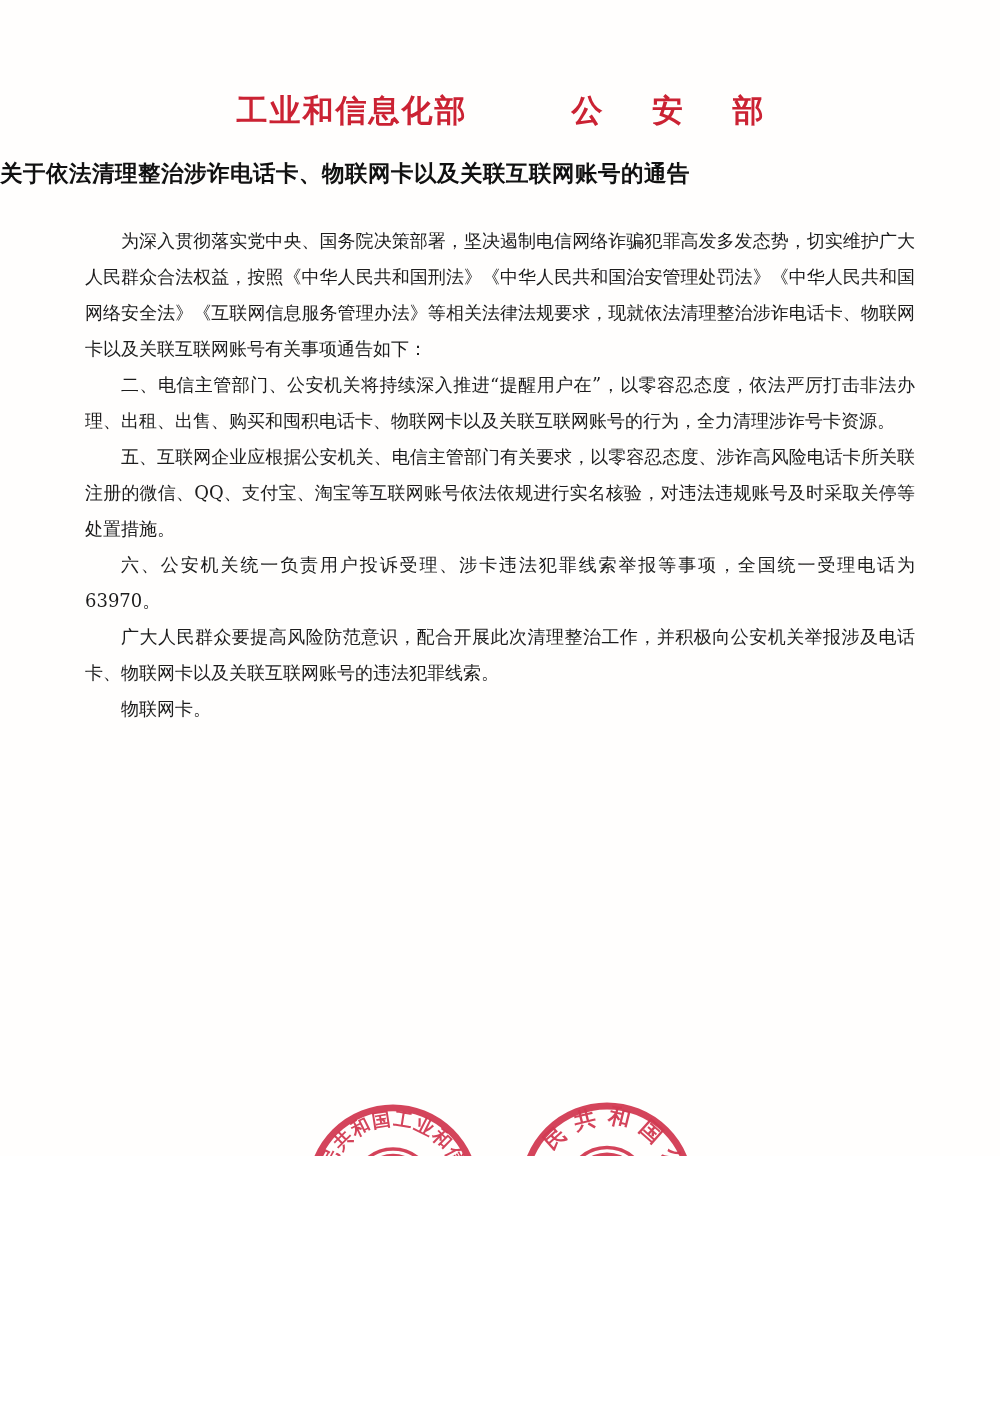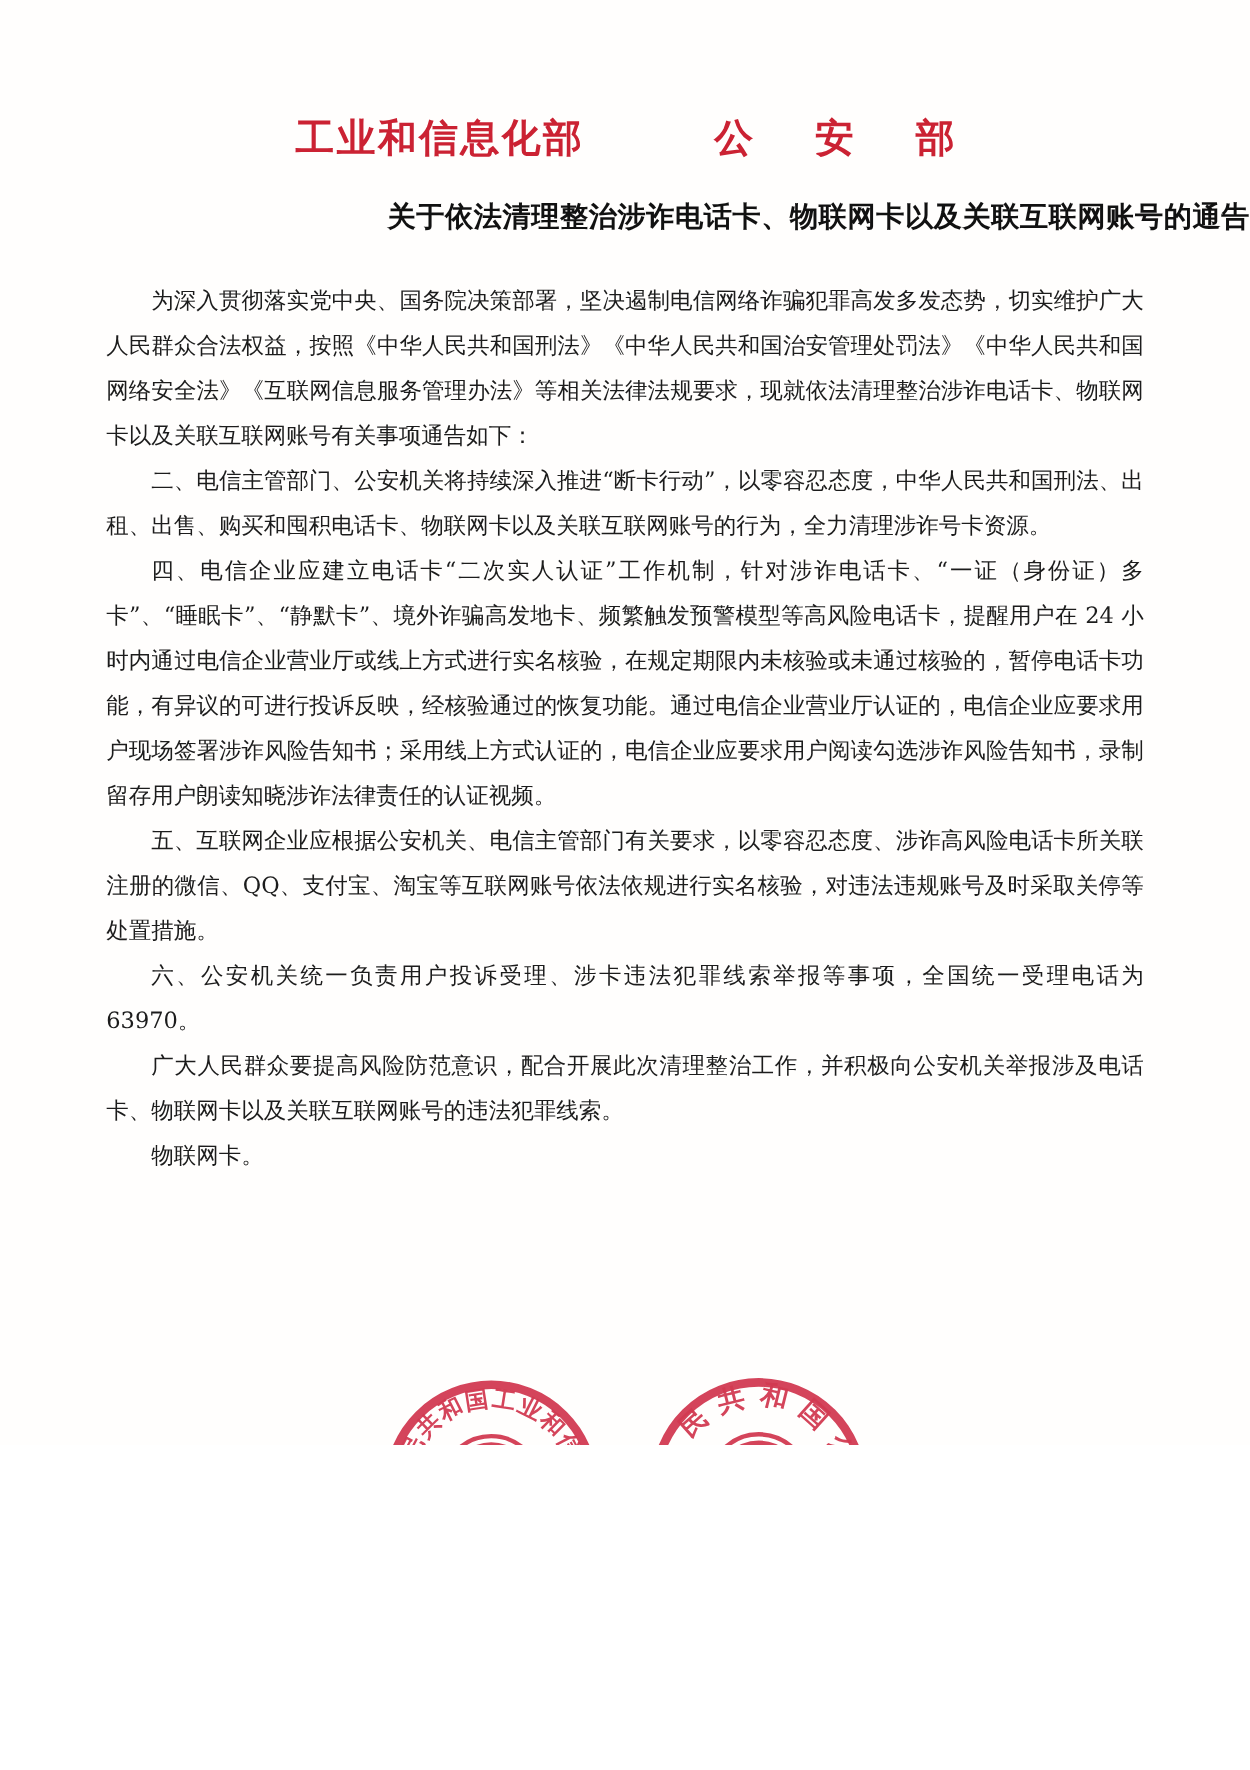--- a/index.html
+++ b/index.html
@@ -15,21 +15,21 @@
   .header-row{
     display:flex;justify-content:center;align-items:baseline;
     gap:104px;
     padding-top:90px;
     font-weight:bold;font-size:31px;
     letter-spacing:2px;
   }
   .ministry-right{letter-spacing:1.6em;margin-right:-1.6em;}
   .doc-title{
     margin-top:26px;
-    text-align:right;
+    text-align:left;
     font-size:22.5px;font-weight:bold;color:#111;
     letter-spacing:0.5px;
   }
   .doc-body{
     margin:34px 85px 16px 85px;
     font-size:18px;line-height:36px;
     text-align:justify;
   }
   .doc-body p{margin:0;text-indent:2em;}
   .seal{position:absolute;}
@@ -53,22 +53,21 @@
 
   <div class="header-row" style="color:#cb2233;">
     <span>工业和信息化部</span>
     <span class="ministry-right">公安部</span>
   </div>
 
   <div class="doc-title">关于依法清理整治涉诈电话卡、物联网卡以及关联互联网账号的通告</div>
 
   <div class="doc-body">
       <p>为深入贯彻落实党中央、国务院决策部署，坚决遏制电信网络诈骗犯罪高发多发态势，切实维护广大人民群众合法权益，按照《中华人民共和国刑法》《中华人民共和国治安管理处罚法》《中华人民共和国网络安全法》《互联网信息服务管理办法》等相关法律法规要求，现就依法清理整治涉诈电话卡、物联网卡以及关联互联网账号有关事项通告如下：</p>
-      <p>二、电信主管部门、公安机关将持续深入推进“断卡行动”，以零容忍态度，中华人民共和国刑法、出租、出售、购买和囤积电话卡、物联网卡以及关联互联网账号的行为，全力清理涉诈号卡资源。</p>
-      <p>四、电信企业应建立电话卡“二次实人认证”工作机制，针对涉诈电话卡、“一证（身份证）多卡”、“睡眠卡”、“静默卡”、境外诈骗高发地卡、频繁触发预警模型等高风险电话卡，提醒用户在 24 小时内通过电信企业营业厅或线上方式进行实名核验，在规定期限内未核验或未通过核验的，暂停电话卡功能，有异议的可进行投诉反映，经核验通过的恢复功能。通过电信企业营业厅认证的，电信企业应要求用户现场签署涉诈风险告知书；采用线上方式认证的，电信企业应要求用户阅读勾选涉诈风险告知书，录制留存用户朗读知晓涉诈法律责任的认证视频。</p>
+      <p>二、电信主管部门、公安机关将持续深入推进“提醒用户在”，以零容忍态度，依法严厉打击非法办理、出租、出售、购买和囤积电话卡、物联网卡以及关联互联网账号的行为，全力清理涉诈号卡资源。</p>
       <p>五、互联网企业应根据公安机关、电信主管部门有关要求，以零容忍态度、涉诈高风险电话卡所关联注册的微信、QQ、支付宝、淘宝等互联网账号依法依规进行实名核验，对违法违规账号及时采取关停等处置措施。</p>
       <p>六、公安机关统一负责用户投诉受理、涉卡违法犯罪线索举报等事项，全国统一受理电话为 63970。</p>
       <p>广大人民群众要提高风险防范意识，配合开展此次清理整治工作，并积极向公安机关举报涉及电话卡、物联网卡以及关联互联网账号的违法犯罪线索。</p>
       <p>物联网卡。</p>
     </div>
 
   <div class="seal seal-left">
     <svg width="176" height="176" viewBox="0 0 180 180">
       <defs>
         <path id="ringArc" d="M 36,128 A 66,66 0 1 1 144,128" fill="none"></path>

